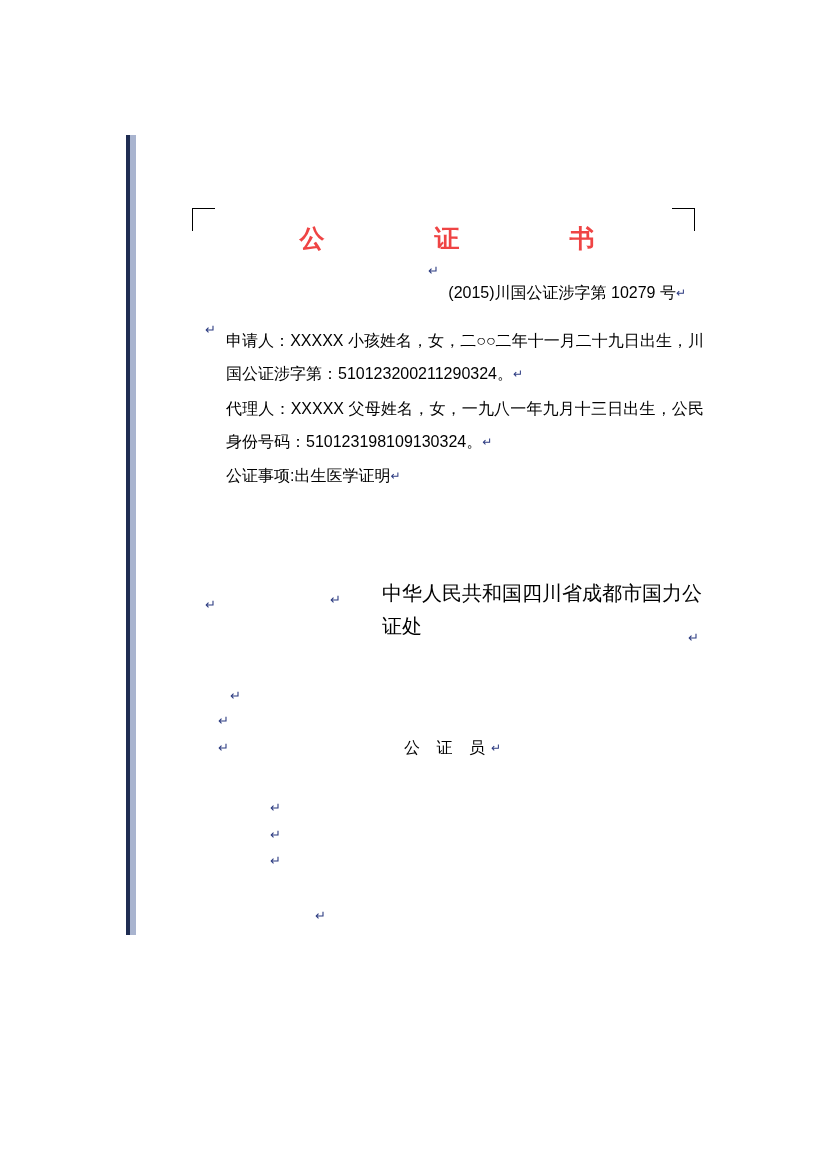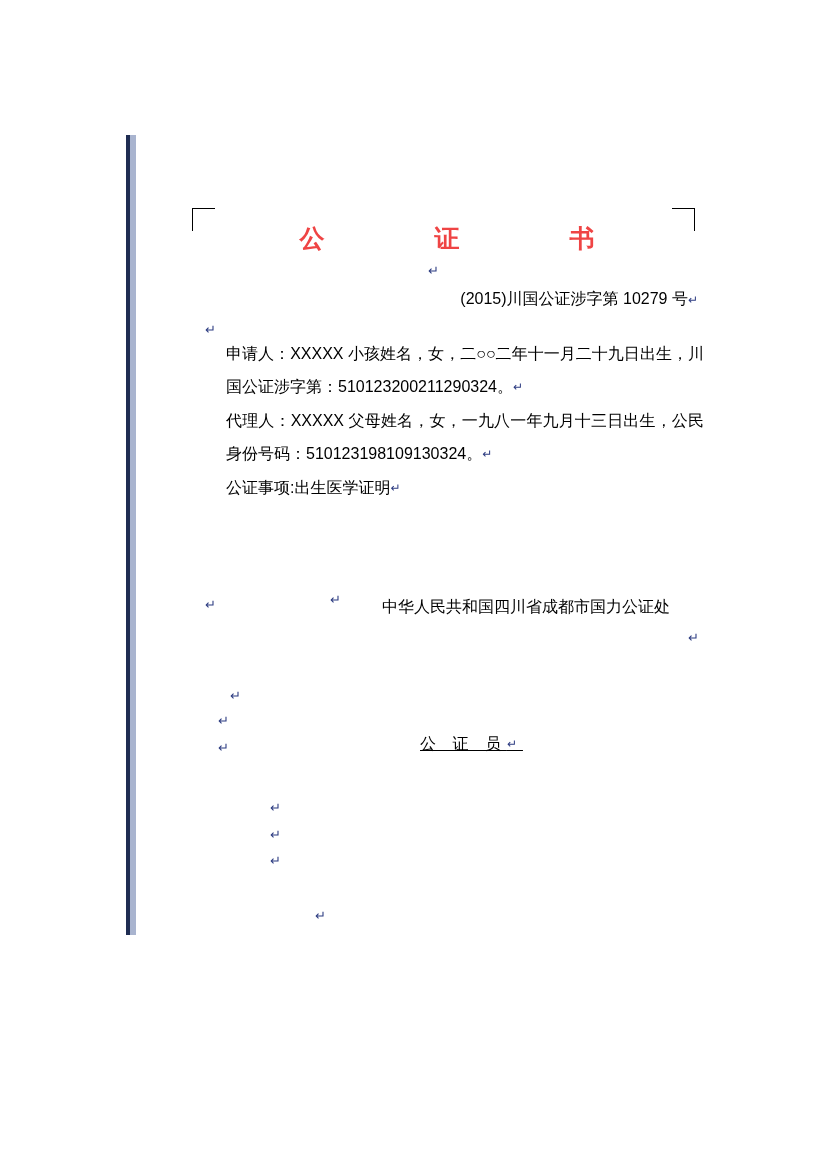--- a/index.html
+++ b/index.html
@@ -69,50 +69,49 @@
   .p-mark {
     position: absolute;
     color: #2b3a80;
     font-size: 13px;
     font-family: "Liberation Serif", serif;
   }
   .doc-number {
     text-align: right;
     font-size: 16px;
     font-family: "Liberation Sans", sans-serif;
-    margin: 26px 0 0 0;
-    line-height: 30px;
+    margin: 26px 12px 0 0;
+    line-height: 17px;
     padding-right: 6px;
   }
   .body-p {
     font-size: 16px;
     line-height: 33px;
     margin: 0;
     text-align: justify;
     text-justify: inter-ideograph;
   }
   .indent {
     padding-left: 34px;
   }
   .spacer-block {
     height: 84px;
   }
   .right-line {
-    font-size: 16px;
+    font-size: 20px;
     line-height: 33px;
     margin: 0;
     padding-left: 190px;
   }
   .sign-line {
     font-size: 16px;
     line-height: 33px;
-    margin: 16px;
+    margin: 0;
     padding-left: 212px;
     letter-spacing: 6px;
-    text-decoration: underline;
   }
   .date-line {
     font-size: 16px;
     line-height: 33px;
     margin: 0;
     text-align: right;
     padding-right: 6px;
   }
 </style>
 </head>

